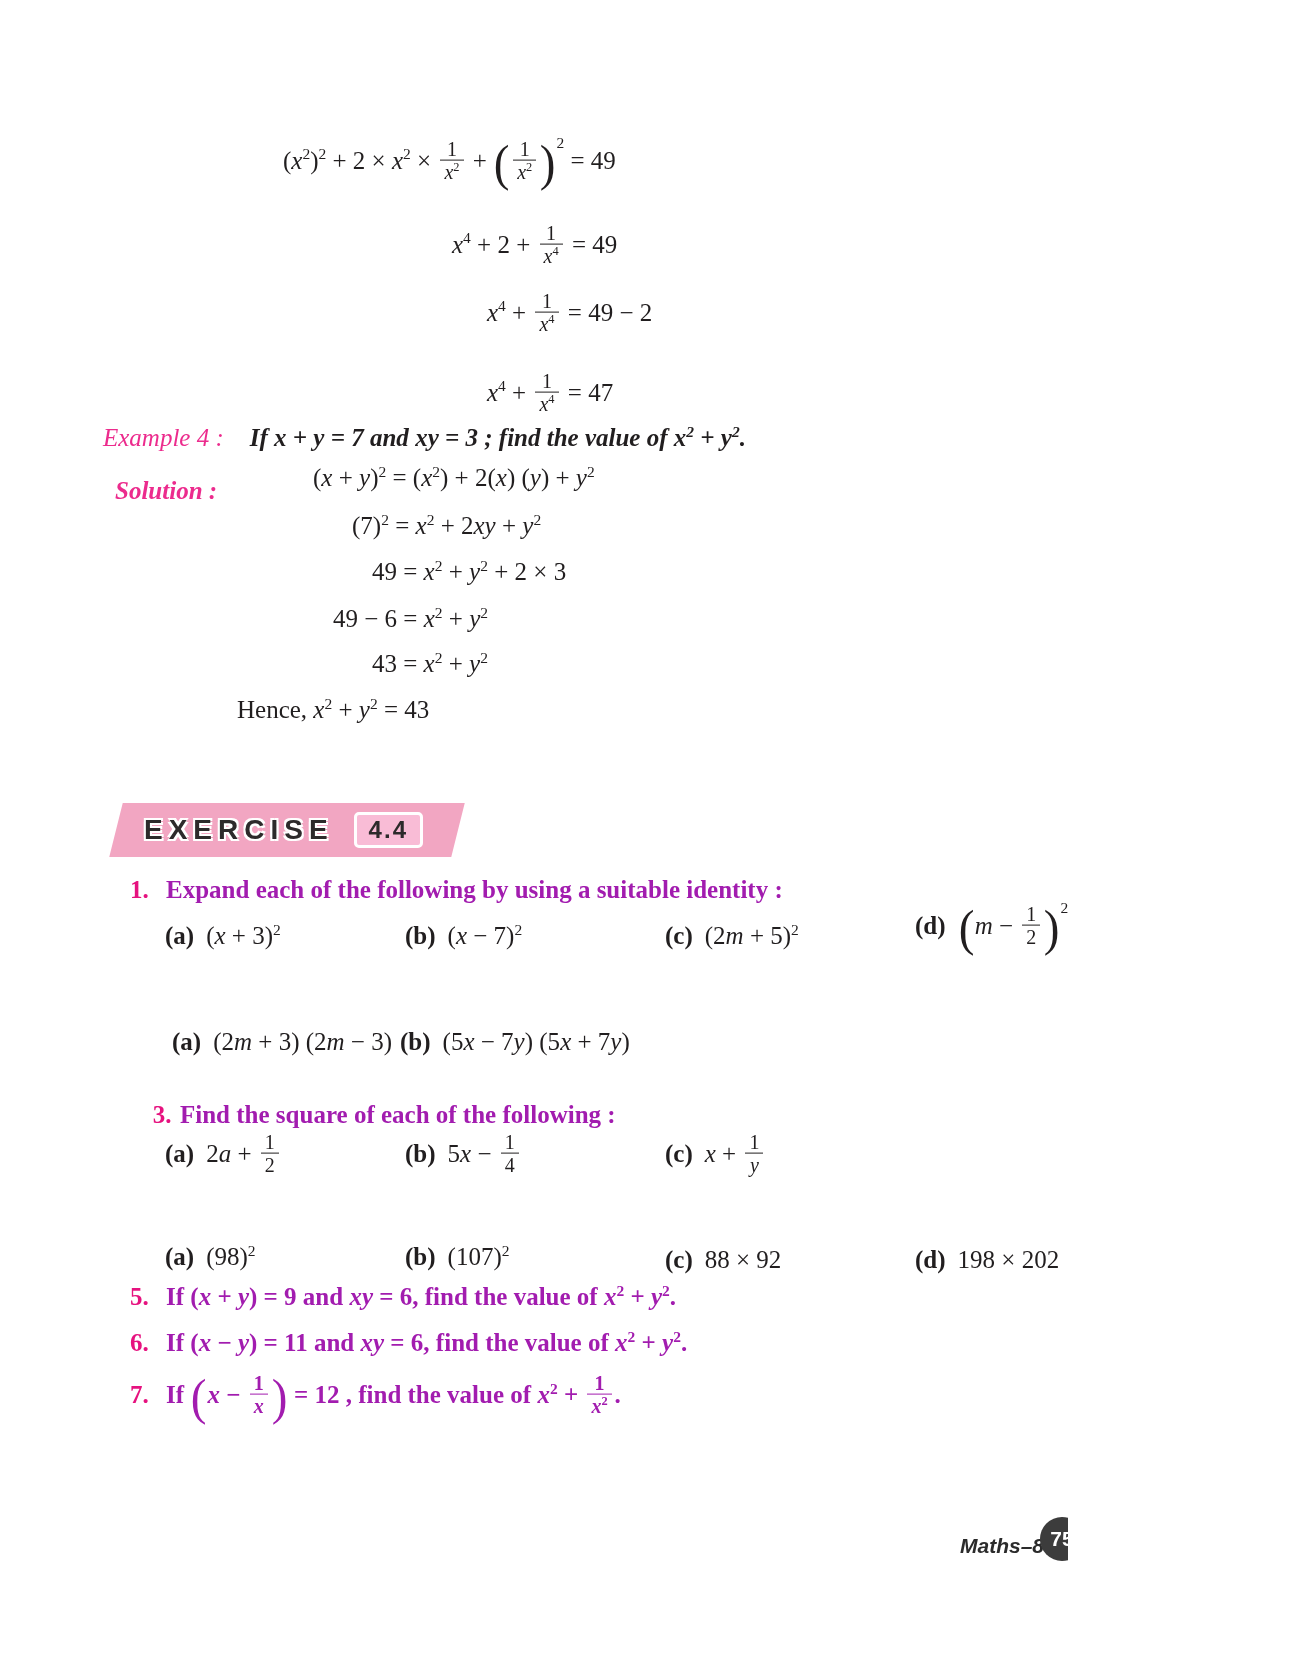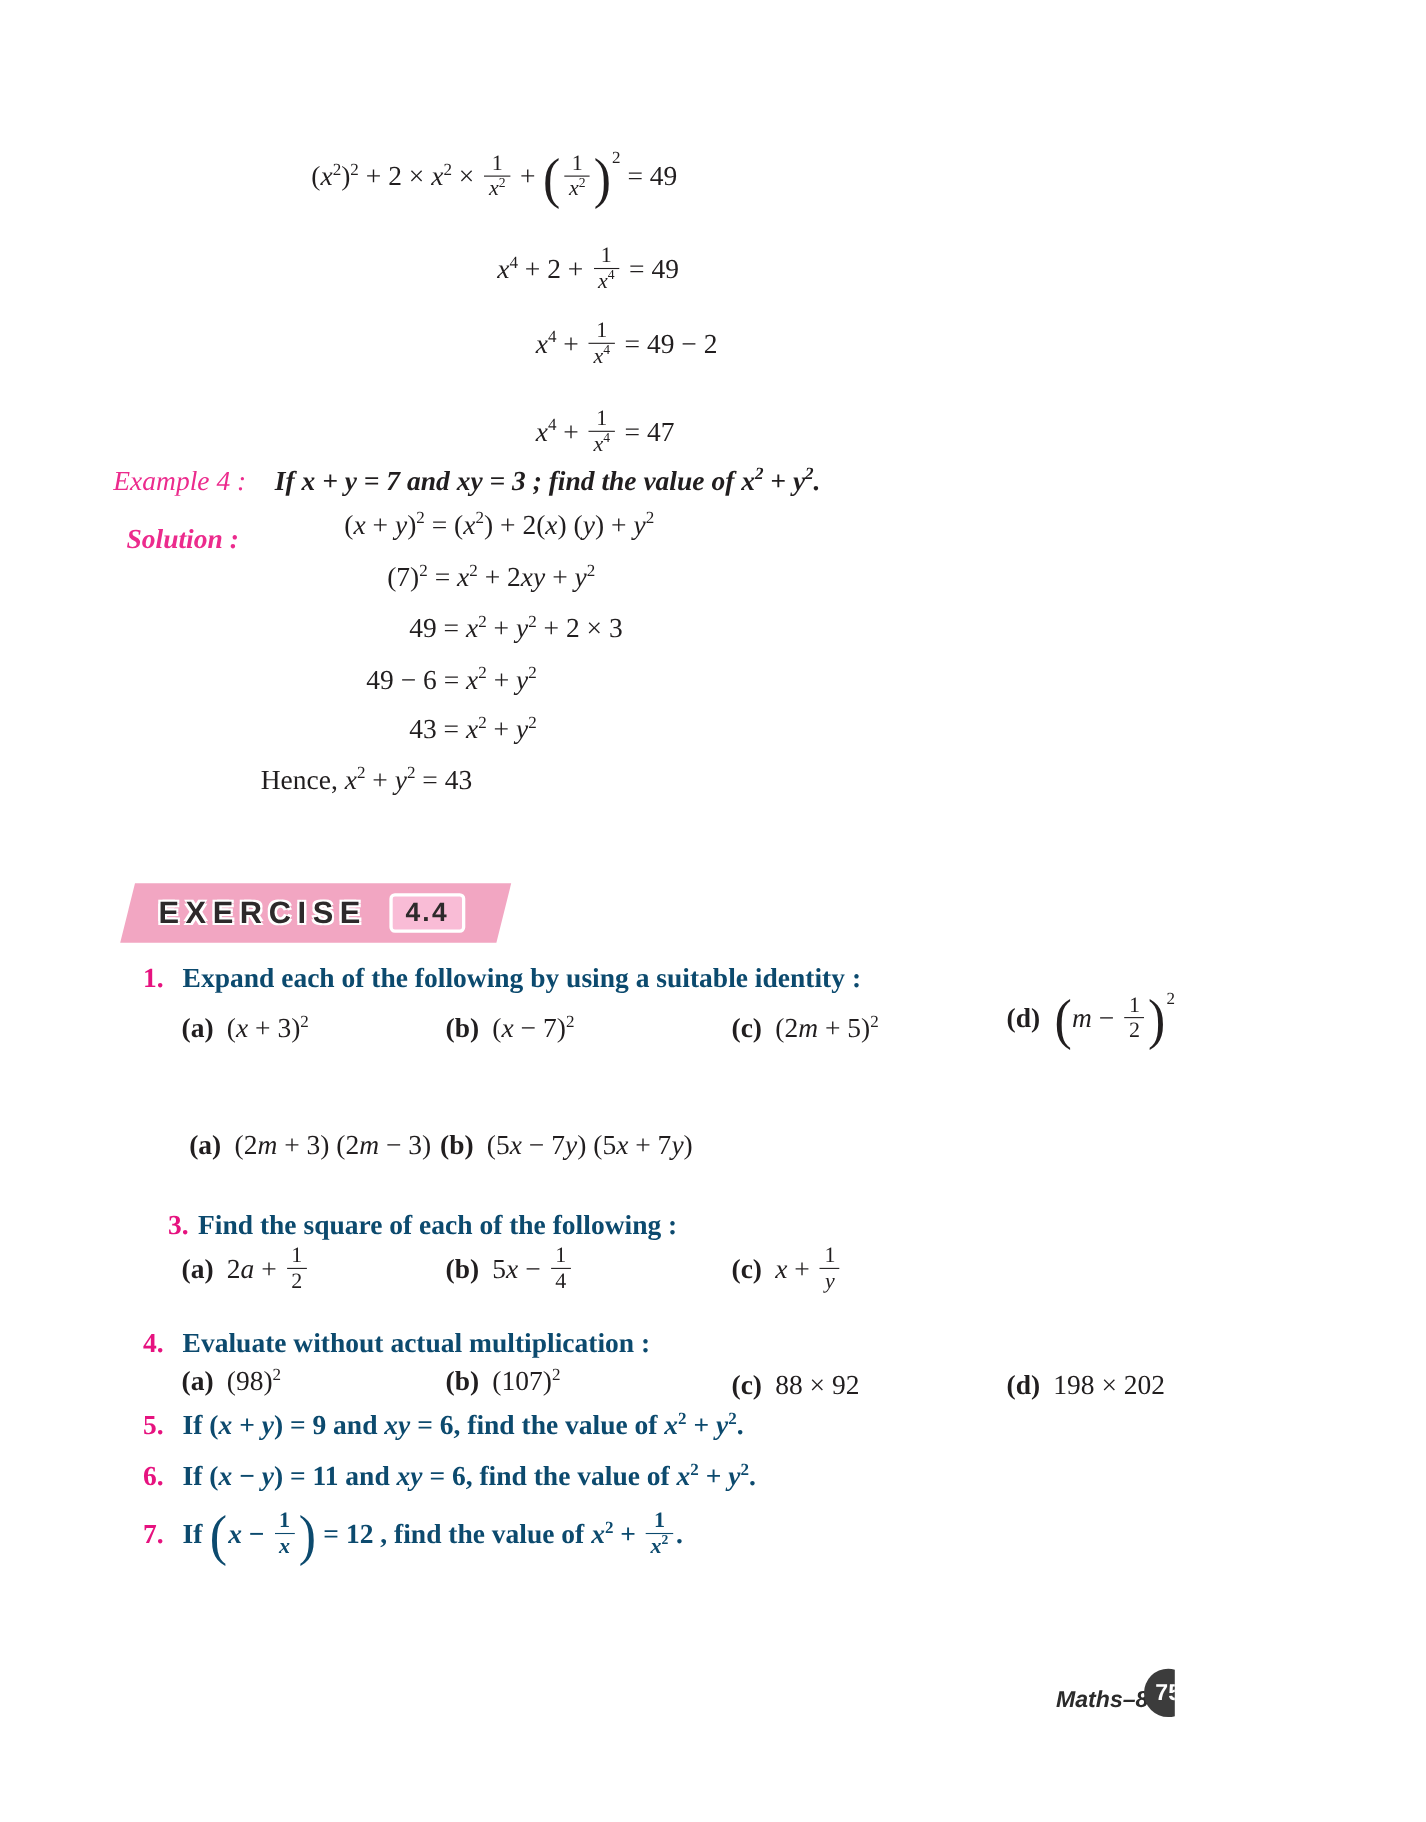--- a/index.html
+++ b/index.html
@@ -46,21 +46,21 @@
   .ex-title{font-family:"Liberation Sans",sans-serif;font-weight:900;font-size:28px;
             letter-spacing:6px;color:#2d2a2b;
             text-shadow:-2px 2px 0 #fff,2px 2px 0 #fff,2px -2px 0 #fff,-2px -2px 0 #fff;}
   .ex-badge{background:#f9bcd6;border:3px solid #ffffff;border-radius:5px;
             padding:1px 12px;font-family:"Liberation Sans",sans-serif;font-weight:900;
             font-size:24px;letter-spacing:2px;color:#2d2a2b;}
 
   
   .qrow{position:absolute;white-space:nowrap;font-size:25px;}
   .qnum{color:#e6127f;font-weight:bold;display:inline-block;width:36px;}
-  .qtext{font-weight:bold;color:#0c4a6e;margin-top:36px;}
+  .qtext{font-weight:bold;color:#a21caf;margin-top:36px;}
   #q1t{top:876px;left:130px;}
   #q2t{top:991px;left:130px;}
   #q3t{top:1101px;left:144px;text-align:center;}
   #q4t{top:1208px;left:130px;}
   #q5t{top:1283px;left:130px;}
   #q6t{top:1329px;left:130px;}
   #q7t{top:1374px;left:130px;}
   .opt{position:absolute;white-space:nowrap;font-size:25px;}
   .olabel{font-weight:bold;margin-right:12px;}
   #q1a{top:922px;left:165px;} #q1b{top:922px;left:405px;}
@@ -117,23 +117,20 @@
   <div class="opt" id="q2a"><span class="olabel">(a)</span><span class="math">(2<i>m</i> + 3) (2<i>m</i> − 3)</span></div>
   <div class="opt" id="q2b"><span class="olabel">(b)</span><span class="math">(5<i>x</i> − 7<i>y</i>) (5<i>x</i> + 7<i>y</i>)</span></div>
 
   <div class="qrow" id="q3t">
     <span class="qnum">3.</span><span class="qtext">Find the square of each of the following :</span>
   </div>
   <div class="opt" id="q3a"><span class="olabel">(a)</span><span class="math">2<i>a</i> + <span class="frac"><span class="num">1</span><span class="den">2</span></span></span></div>
   <div class="opt" id="q3b"><span class="olabel">(b)</span><span class="math">5<i>x</i> − <span class="frac"><span class="num">1</span><span class="den">4</span></span></span></div>
   <div class="opt" id="q3c"><span class="olabel">(c)</span><span class="math"><i>x</i> + <span class="frac"><span class="num">1</span><span class="den"><i>y</i></span></span></span></div>
 
-  <div class="qrow" id="q4t">
-    <span class="qnum">4.</span><span class="qtext">Evaluate without actual multiplication :</span>
-  </div>
   <div class="opt" id="q4a"><span class="olabel">(a)</span><span class="math">(98)<sup>2</sup></span></div>
   <div class="opt" id="q4b"><span class="olabel">(b)</span><span class="math">(107)<sup>2</sup></span></div>
   <div class="opt" id="q4c"><span class="olabel">(c)</span><span class="math">88 × 92</span></div>
   <div class="opt" id="q4d"><span class="olabel">(d)</span><span class="math">198 × 202</span></div>
 
   <div class="qrow" id="q5t">
     <span class="qnum">5.</span><span class="qtext math">If (<i>x</i> + <i>y</i>) = 9 and <i>xy</i> = 6, find the value of <i>x</i><sup>2</sup> + <i>y</i><sup>2</sup>.</span>
   </div>
   <div class="qrow" id="q6t">
     <span class="qnum">6.</span><span class="qtext math">If (<i>x</i> − <i>y</i>) = 11 and <i>xy</i> = 6, find the value of <i>x</i><sup>2</sup> + <i>y</i><sup>2</sup>.</span>

